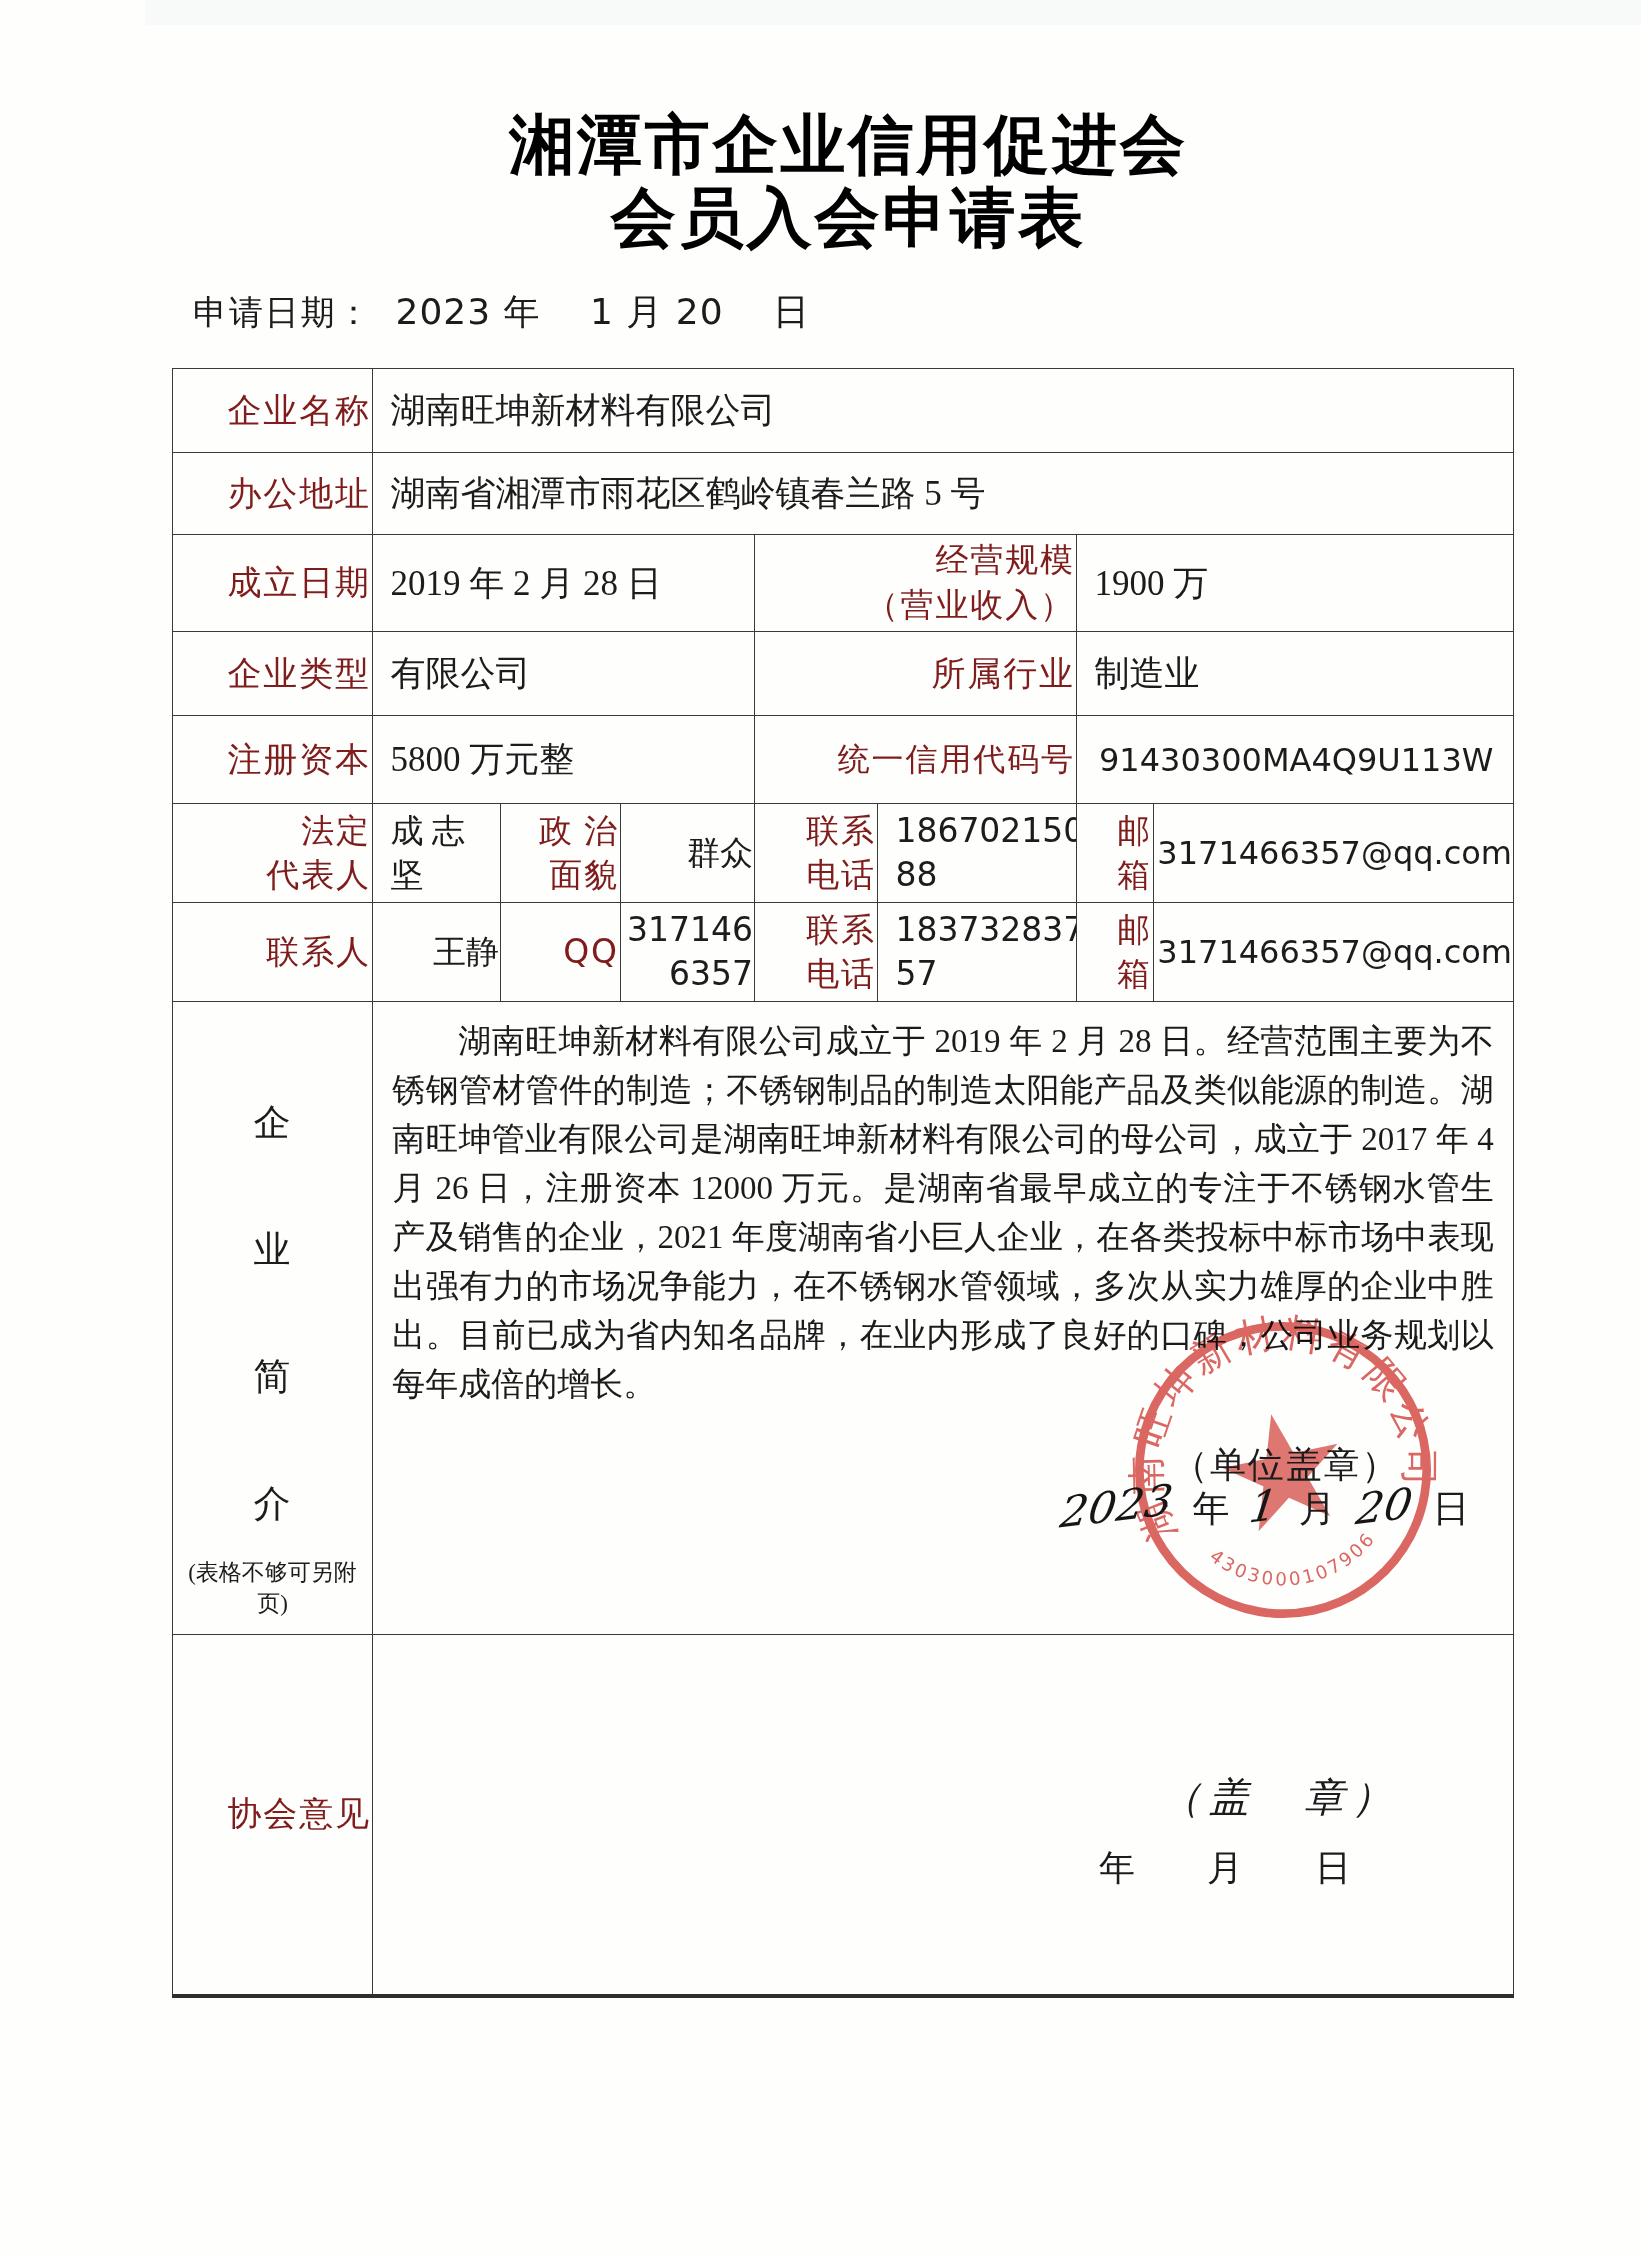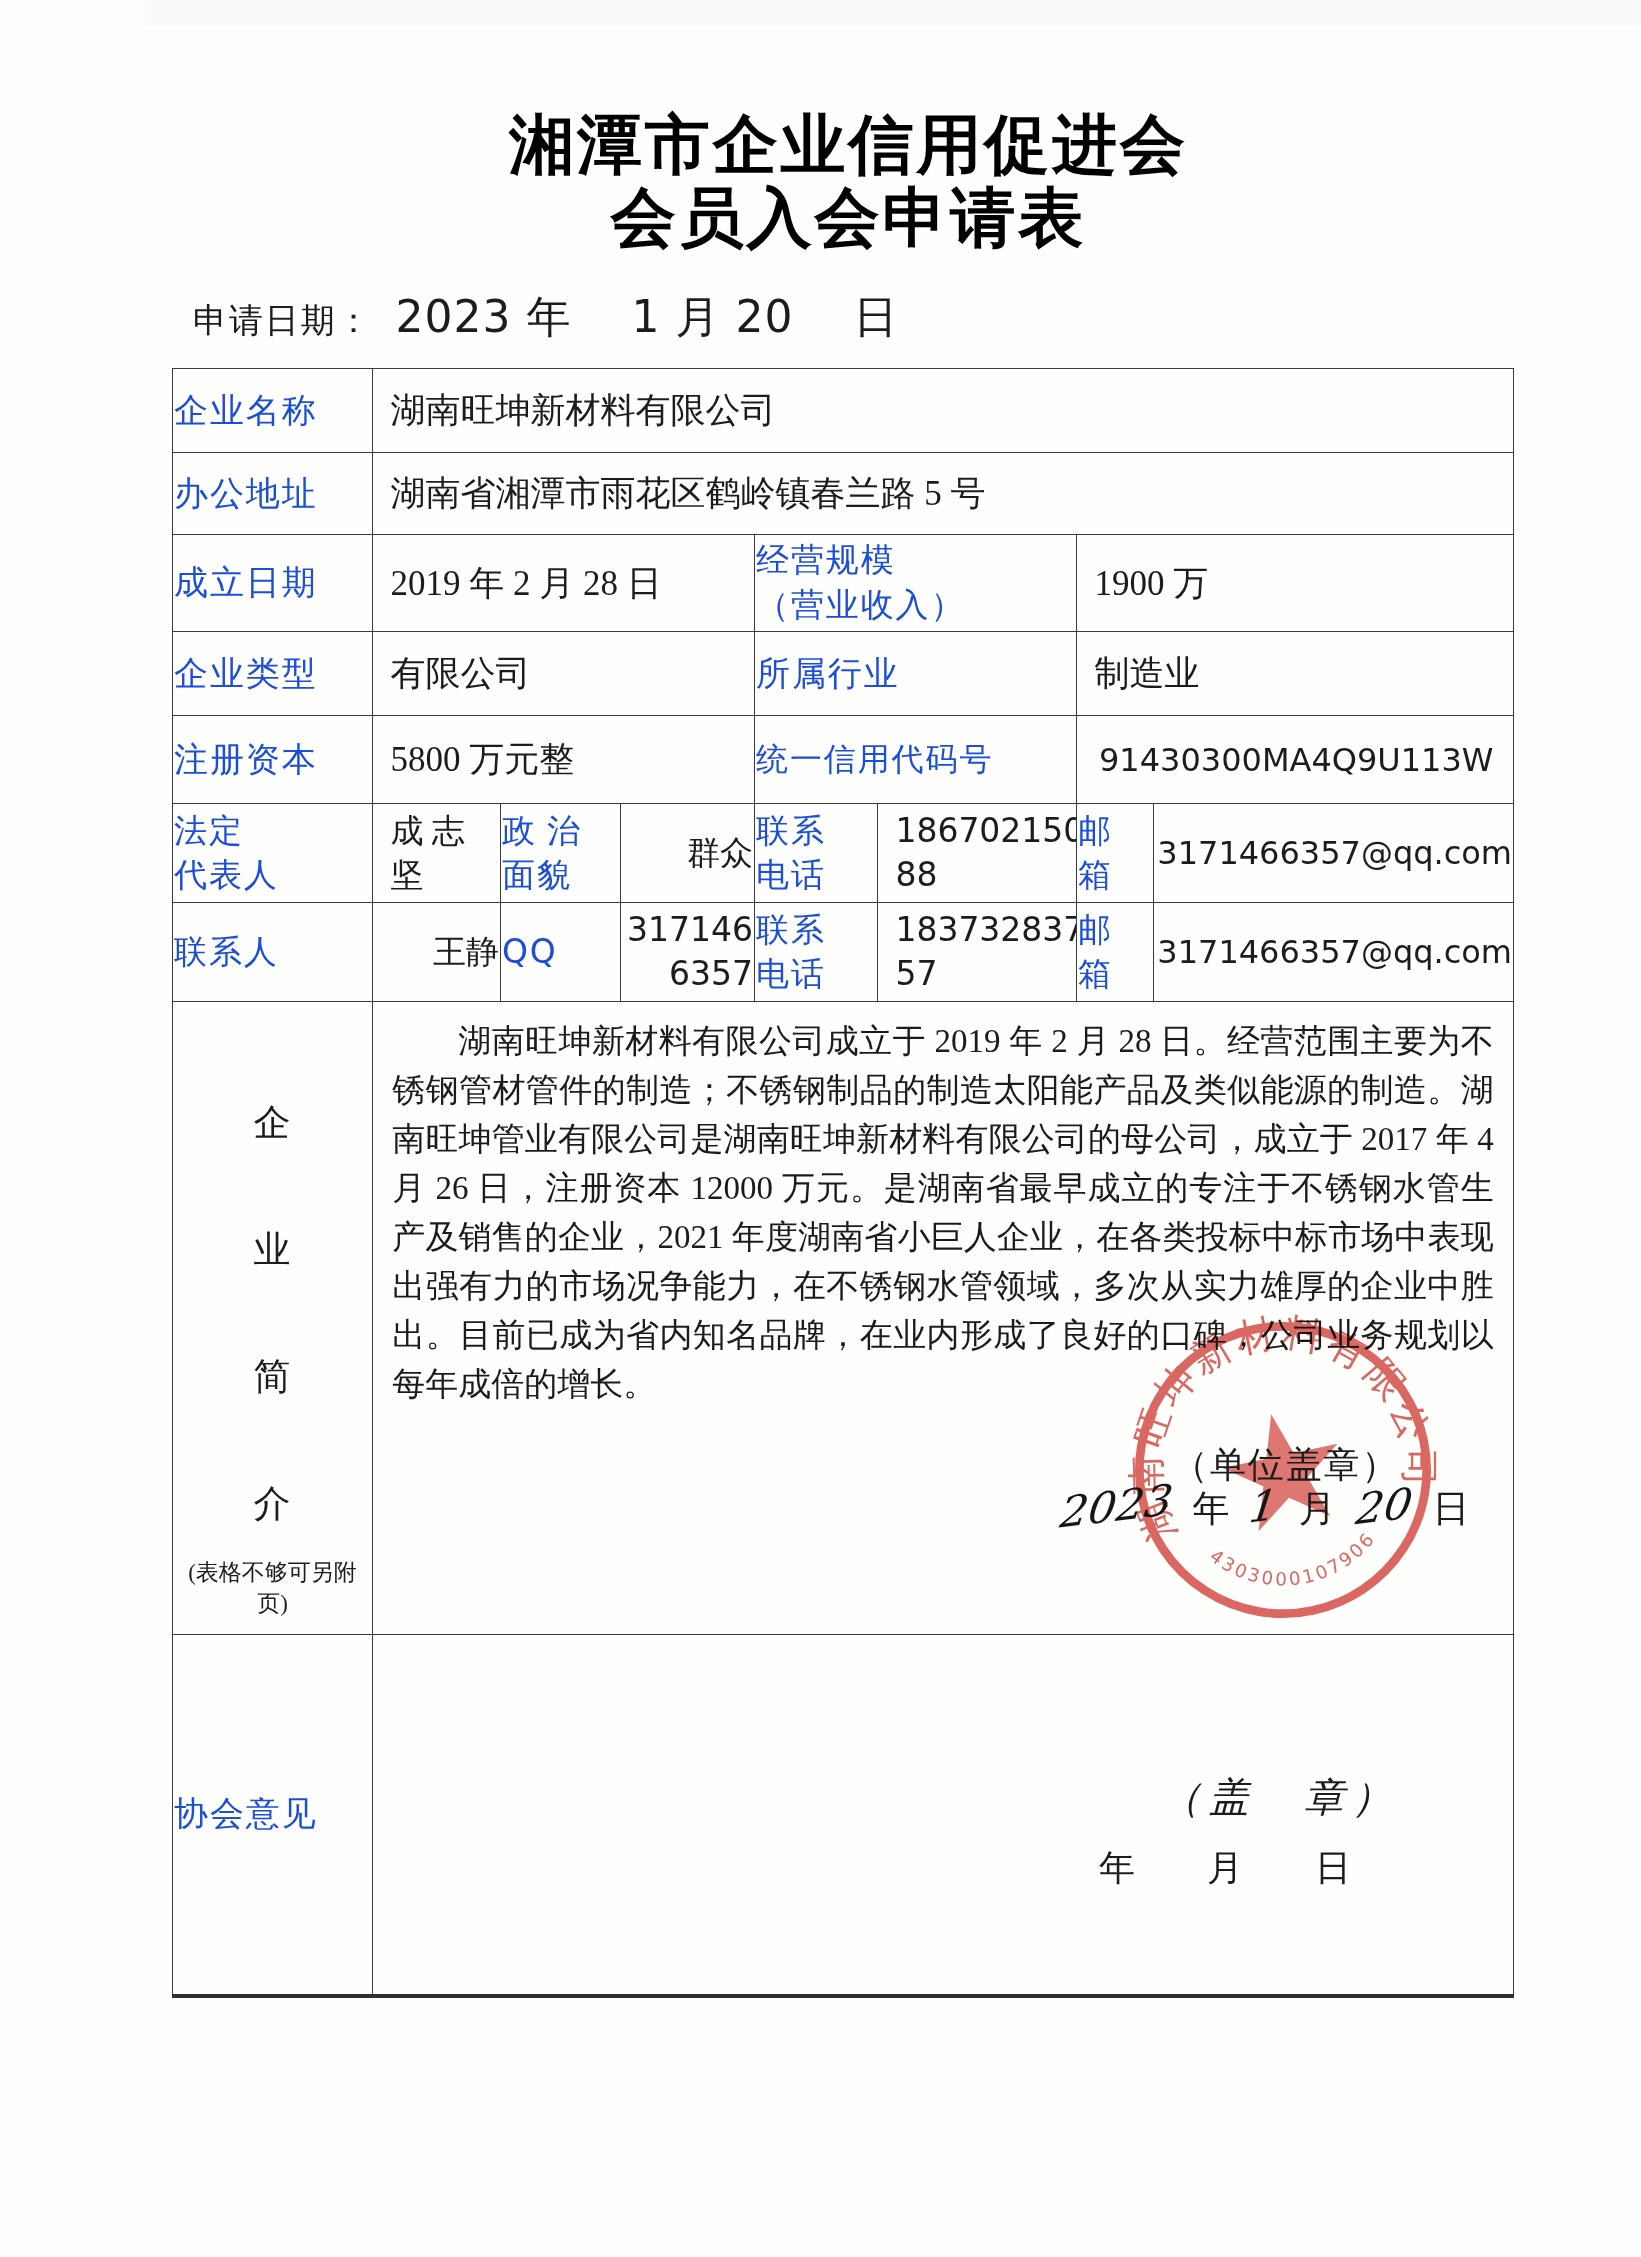--- a/index.html
+++ b/index.html
@@ -11,28 +11,28 @@
   
   .scan-edge { position:absolute; left:145px; top:0; right:0; height:25px;
     background:#f4f5f7; opacity:.6; }
 
   .title-block { position:absolute; top:108px; left:0; width:100%; text-align:center;
     font-family:"Liberation Sans", sans-serif; font-weight:bold;
     font-size:65px; line-height:73px; letter-spacing:2.9px; color:#000000;padding-left:28px; }
 
   .apply-date { position:absolute; left:193px; top:288px; font-size:34px; letter-spacing:1.9px; }
   .apply-date .value { font-family:"DejaVu Sans", sans-serif; white-space:pre;
-    margin-left:23px; font-size:44px; letter-spacing:1px; }
+    margin-left:23px; font-size:36px; letter-spacing:1px; }
 
   table.form { position:absolute; left:172px; top:368px; width:1341px;
     border-collapse:collapse; table-layout:fixed; }
   table.form td { border:1.9px solid #3a3a3a; overflow:hidden; }
   table.form tr.last td { border-bottom:4.8px solid #2e2e2e; }
 
-  td.lbl { text-align:left; font-size:34px; letter-spacing:1.9px; color:#1d4ed8; }
+  td.lbl { text-align:right; font-size:34px; letter-spacing:1.9px; color:#7f1d1d; }
   td.val { font-size:35px; padding-left:17.4px; }
   .ml  { white-space:pre-line; }
   .num { font-family:"DejaVu Sans", sans-serif; letter-spacing:0; }
   td.ctr { text-align:right; padding-left:0; }
   td.small { font-size:33px; line-height:44px; }
   td.email { font-size:32px; }
   td.code { font-size:32px; padding-left:22px; }
 
   
   td.party-lbl { text-align:left; padding-left:27px; font-size:34px; letter-spacing:1.9px; }

